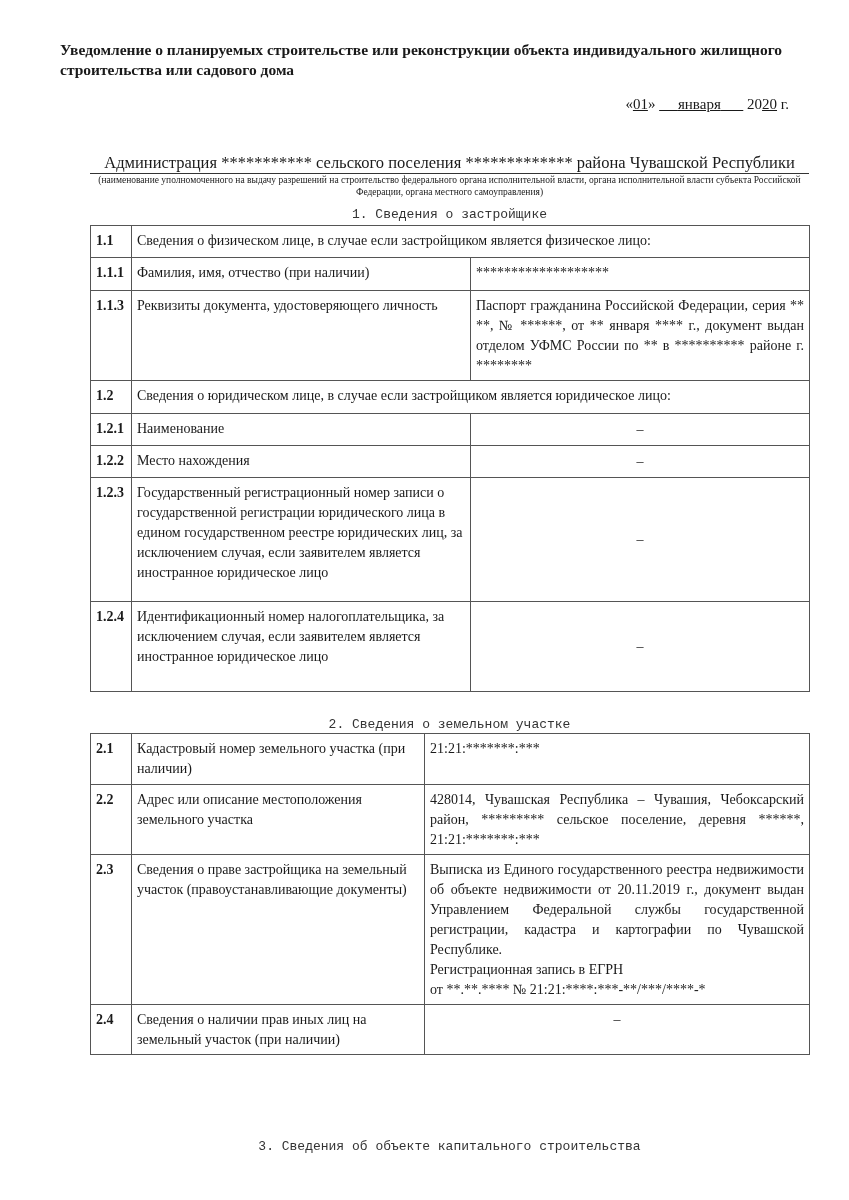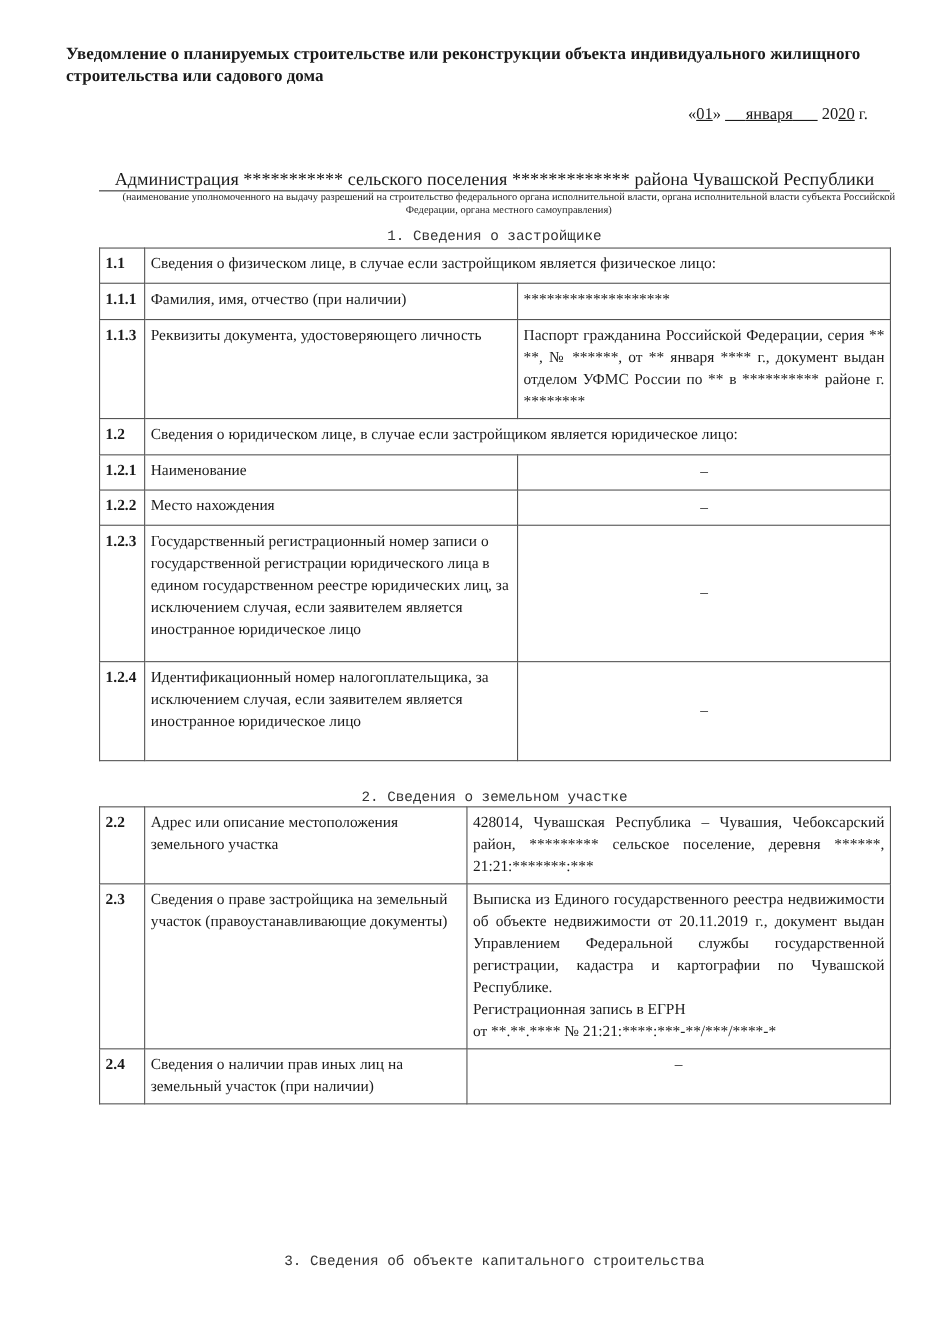--- a/index.html
+++ b/index.html
@@ -4,21 +4,21 @@
 <style>
   html, body { margin:0; padding:0; background:#ffffff; }
   body { width:849px; height:1200px; position:relative; overflow:hidden; color:#1a1a1a;
          font-family:"Liberation Serif", serif; }
   .title { position:absolute; left:60px; width:729px; top:40px; text-align:left;
            font-weight:bold; font-size:15.5px; line-height:20px; }
   .date { position:absolute; right:60px; top:96px; font-size:15px; }
   .date .u { text-decoration:underline; }
   .authority { position:absolute; left:90px; width:719px; top:154px; text-align:center;
                font-size:16.5px; line-height:18px; border-bottom:1px solid #333; padding-bottom:1px; }
-  .authority-note { position:absolute; left:103px; width:719px; top:174px; text-align:center;
+  .authority-note { position:absolute; left:90px; width:719px; top:174px; text-align:center;
                     font-size:9.5px; line-height:12px; }
   .section-head { position:absolute; left:90px; width:719px; text-align:center;
                   font-family:"Liberation Mono", monospace; font-size:13px; color:#333; }
   table.form { position:absolute; left:90px; width:720px; border-collapse:collapse; table-layout:fixed; }
   table.form td { border:1.5px solid #555; vertical-align:top; font-size:14px; line-height:20px;
                   padding:5px 5px 4px 5px; }
   td.num { width:30px; font-weight:bold; font-size:12.5px; }
   td.label { width:282px; }
   td.val.center { text-align:center; vertical-align:middle; }
   td.val.justify { text-align:justify; }
@@ -80,20 +80,25 @@
     <td class="label">Идентификационный номер налогоплательщика, за исключением случая, если заявителем является иностранное юридическое лицо</td>
     <td class="val center">–</td>
   </tr>
 </tbody>
   </table>
 
 <div class="section-head" style="top:717px;">2. Сведения о земельном участке</div>
 
 <table class="form" style="top:733px;">
   <tbody>
+      <tr style="height:51px;">
+    <td class="num">2.1</td>
+    <td class="label">Кадастровый номер земельного участка (при наличии)</td>
+    <td class="val">21:21:*******:***</td>
+  </tr>
   <tr style="height:68px;">
     <td class="num">2.2</td>
     <td class="label">Адрес или описание местоположения земельного участка</td>
     <td class="val justify">428014, Чувашская Республика – Чувашия, Чебоксарский район, ********* сельское поселение, деревня ******, 21:21:*******:***</td>
   </tr>
   <tr style="height:150px;">
     <td class="num">2.3</td>
     <td class="label">Сведения о праве застройщика на земельный участок (правоустанавливающие документы)</td>
     <td class="val">
       <div class="justify" style="text-align:justify;">Выписка из Единого государственного реестра недвижимости об объекте недвижимости от 20.11.2019 г., документ выдан Управлением Федеральной службы государственной регистрации, кадастра и картографии по Чувашской Республике.</div>

